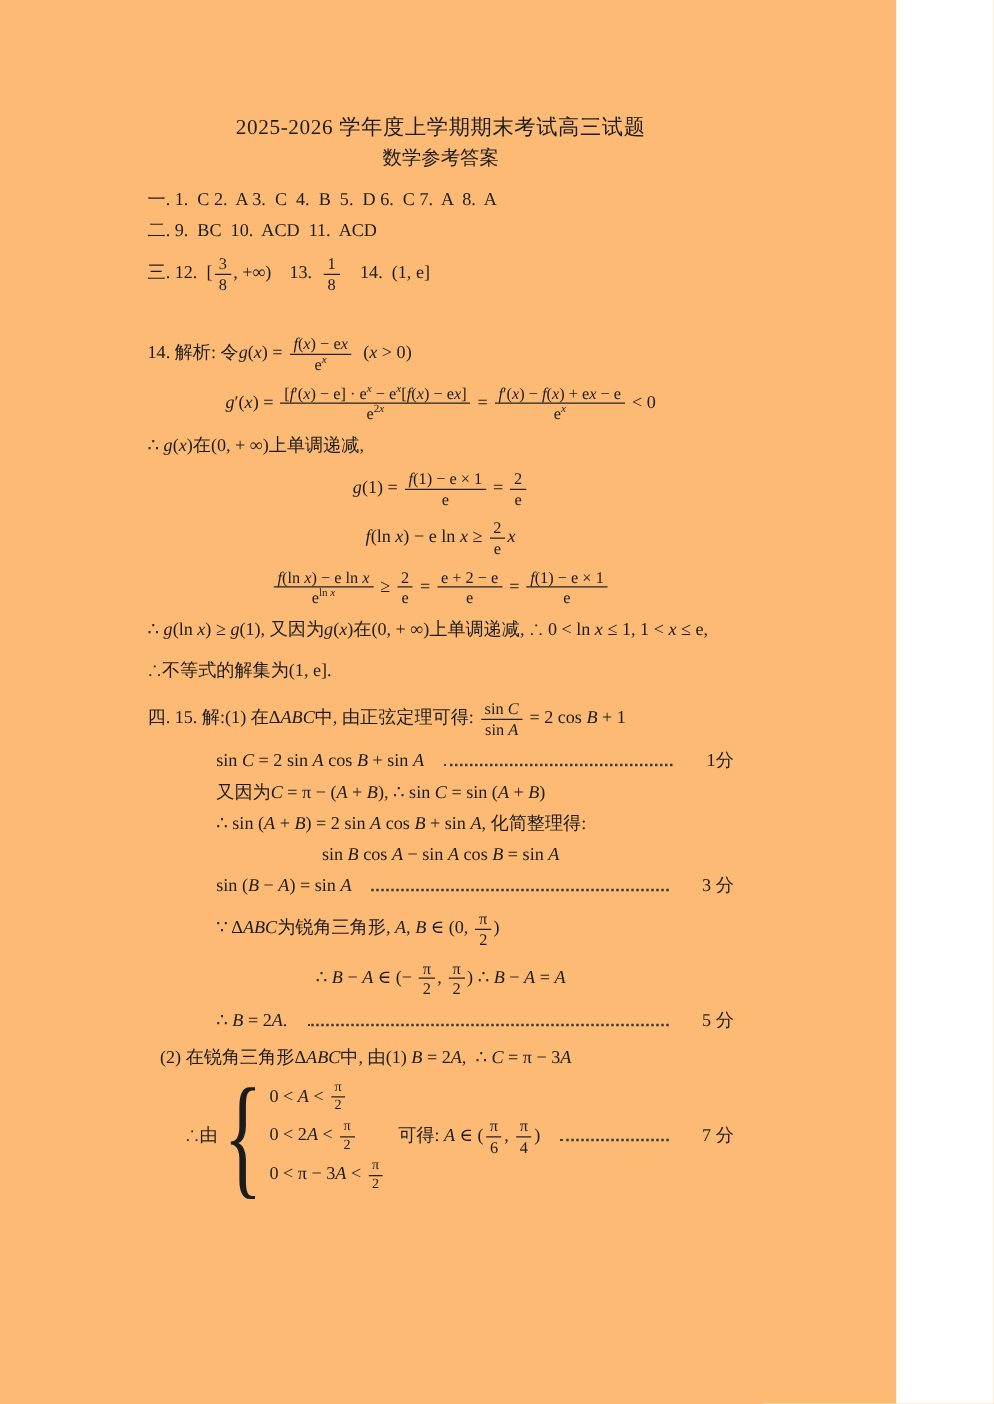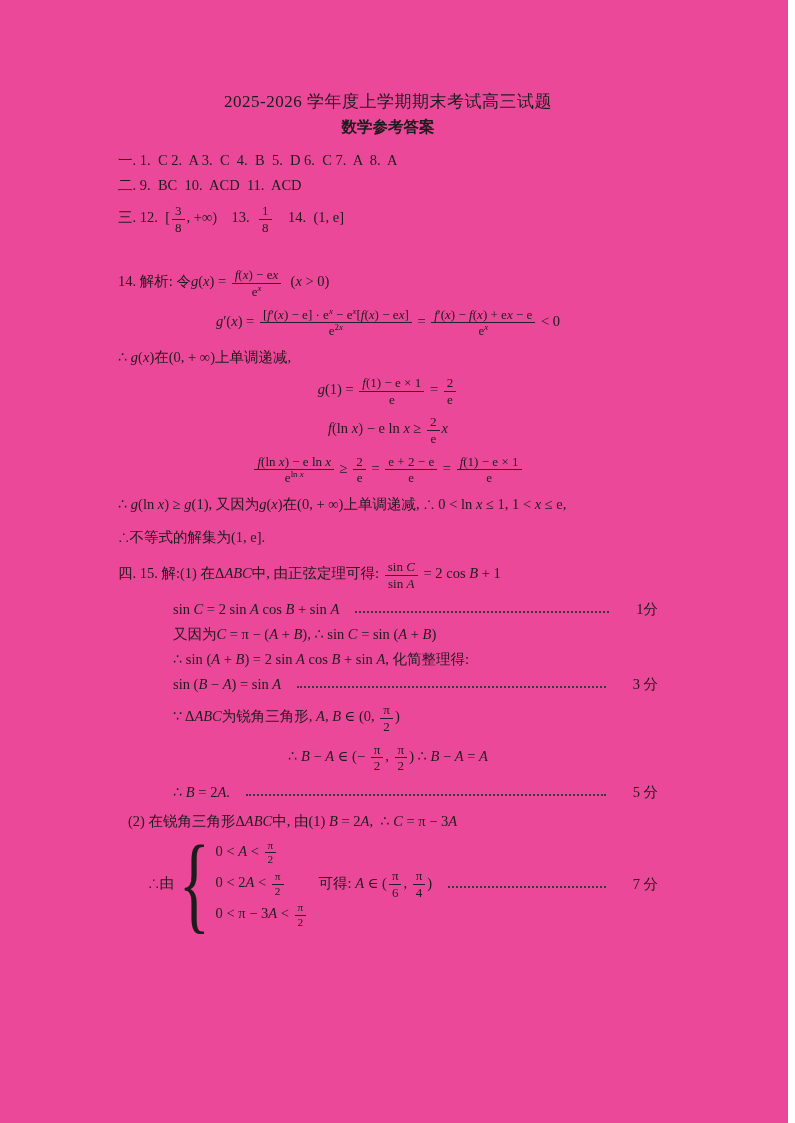--- a/index.html
+++ b/index.html
@@ -1,23 +1,23 @@
 <!DOCTYPE html>
 <html><head>
 <meta charset="utf-8">
 <style>
   html,body{margin:0;padding:0;}
   body{
     width:795px;height:1123px;background:#ffffff;color:#1c1c1c;
     font-family:"Liberation Serif","DejaVu Serif",serif;
     overflow:hidden;
   }
-  .page{box-sizing:border-box;width:788px;height:1123px;padding:90px 130px 0 118px;background:#ec4899;}
+  .page{box-sizing:border-box;width:717px;height:1123px;padding:90px 130px 0 118px;background:#fdba74;}
   .title{font-size:17px;font-weight:400;text-align:center;margin:0;line-height:24px;letter-spacing:.5px;}
-  .subtitle{font-size:15.5px;font-weight:700;text-align:center;margin:2px 0 0 0;line-height:22px;}
+  .subtitle{font-size:15.5px;font-weight:400;text-align:center;margin:2px 0 0 0;line-height:22px;}
   #lines{margin-top:10px;}
   .line{display:flex;align-items:baseline;white-space:pre-wrap;font-size:14.5px;line-height:22px;margin-top:3px;}
   .line .cnt{display:inline-block;}
   .line.center{justify-content:center;}
   .ind1{padding-left:55px;align-items:center;}
   .ind2{padding-left:10px;}
   .ind3{padding-left:30px;}
   .g1{margin-top:7px;}
   .g2{margin-top:11px;}
   .g3{margin-top:32px;}
@@ -52,20 +52,21 @@
       <div class="line g1"><span class="cnt">∴ <span class="it">g</span>(<span class="it">x</span>)在(0, + ∞)上单调递减,</span></div>
       <div class="line center g1"><span class="cnt"><span class="it">g</span>(1) = <span class="frac"><span class="num"><span class="it">f</span>(1) − e × 1</span><span class="den">e</span></span> = <span class="frac"><span class="num">2</span><span class="den">e</span></span></span></div>
       <div class="line center g1"><span class="cnt"><span class="it">f</span>(ln <span class="it">x</span>) − e ln <span class="it">x</span> ≥ <span class="frac"><span class="num">2</span><span class="den">e</span></span><span class="it">x</span></span></div>
       <div class="line center g1"><span class="cnt"><span class="frac"><span class="num"><span class="it">f</span>(ln <span class="it">x</span>) − e ln <span class="it">x</span></span><span class="den">e<sup>ln <span class="it">x</span></sup></span></span> ≥ <span class="frac"><span class="num">2</span><span class="den">e</span></span> = <span class="frac"><span class="num">e + 2 − e</span><span class="den">e</span></span> = <span class="frac"><span class="num"><span class="it">f</span>(1) − e × 1</span><span class="den">e</span></span></span></div>
       <div class="line g1"><span class="cnt">∴ <span class="it">g</span>(ln <span class="it">x</span>) ≥ <span class="it">g</span>(1), 又因为<span class="it">g</span>(<span class="it">x</span>)在(0, + ∞)上单调递减, ∴ 0 &lt; ln <span class="it">x</span> ≤ 1, 1 &lt; <span class="it">x</span> ≤ e,</span></div>
       <div class="line g2"><span class="cnt">∴不等式的解集为(1, e].</span></div>
       <div class="line g2"><span class="cnt">四. 15. 解:(1) 在Δ<span class="it">ABC</span>中, 由正弦定理可得: <span class="frac"><span class="num">sin <span class="it">C</span></span><span class="den">sin <span class="it">A</span></span></span> = 2 cos <span class="it">B</span> + 1</span></div>
       <div class="line ind1 g1 lrow"><span class="cnt">sin <span class="it">C</span> = 2 sin <span class="it">A</span> cos <span class="it">B</span> + sin <span class="it">A</span></span><span class="leader"></span><span class="score">1分</span></div>
       <div class="line ind1"><span class="cnt">又因为<span class="it">C</span> = π − (<span class="it">A</span> + <span class="it">B</span>), ∴ sin <span class="it">C</span> = sin (<span class="it">A</span> + <span class="it">B</span>)</span></div>
       <div class="line ind1"><span class="cnt">∴ sin (<span class="it">A</span> + <span class="it">B</span>) = 2 sin <span class="it">A</span> cos <span class="it">B</span> + sin <span class="it">A</span>, 化简整理得:</span></div>
+      <div class="line center"><span class="cnt">sin <span class="it">B</span> cos <span class="it">A</span> − sin <span class="it">A</span> cos <span class="it">B</span> = sin <span class="it">A</span></span></div>
       <div class="line ind1 lrow"><span class="cnt">sin (<span class="it">B</span> − <span class="it">A</span>) = sin <span class="it">A</span></span><span class="leader"></span><span class="score">3 分</span></div>
       <div class="line ind1 g1"><span class="cnt">∵ Δ<span class="it">ABC</span>为锐角三角形, <span class="it">A</span>, <span class="it">B</span> ∈ (0, <span class="frac"><span class="num">π</span><span class="den">2</span></span>)</span></div>
       <div class="line center g1"><span class="cnt">∴ <span class="it">B</span> − <span class="it">A</span> ∈ (− <span class="frac"><span class="num">π</span><span class="den">2</span></span>, <span class="frac"><span class="num">π</span><span class="den">2</span></span>) ∴ <span class="it">B</span> − <span class="it">A</span> = <span class="it">A</span></span></div>
       <div class="line ind1 g1 lrow"><span class="cnt">∴ <span class="it">B</span> = 2<span class="it">A</span>.</span><span class="leader"></span><span class="score">5 分</span></div>
       <div class="line ind2 g1"><span class="cnt">(2) 在锐角三角形Δ<span class="it">ABC</span>中, 由(1) <span class="it">B</span> = 2<span class="it">A</span>,  ∴ <span class="it">C</span> = π − 3<span class="it">A</span></span></div>
       <div class="line ind3 g1 lrow"><span class="cnt">∴由<span class="sys"><span class="brace">{</span><span class="syscol"><span class="sysrow">0 &lt; <span class="it">A</span> &lt; <span class="frac"><span class="num">π</span><span class="den">2</span></span></span><span class="sysrow">0 &lt; 2<span class="it">A</span> &lt; <span class="frac"><span class="num">π</span><span class="den">2</span></span></span><span class="sysrow">0 &lt; π − 3<span class="it">A</span> &lt; <span class="frac"><span class="num">π</span><span class="den">2</span></span></span></span></span>  可得: <span class="it">A</span> ∈ (<span class="frac"><span class="num">π</span><span class="den">6</span></span>, <span class="frac"><span class="num">π</span><span class="den">4</span></span>)</span><span class="leader"></span><span class="score">7 分</span></div>
     </div>
 </div>
 
 </body></html>

